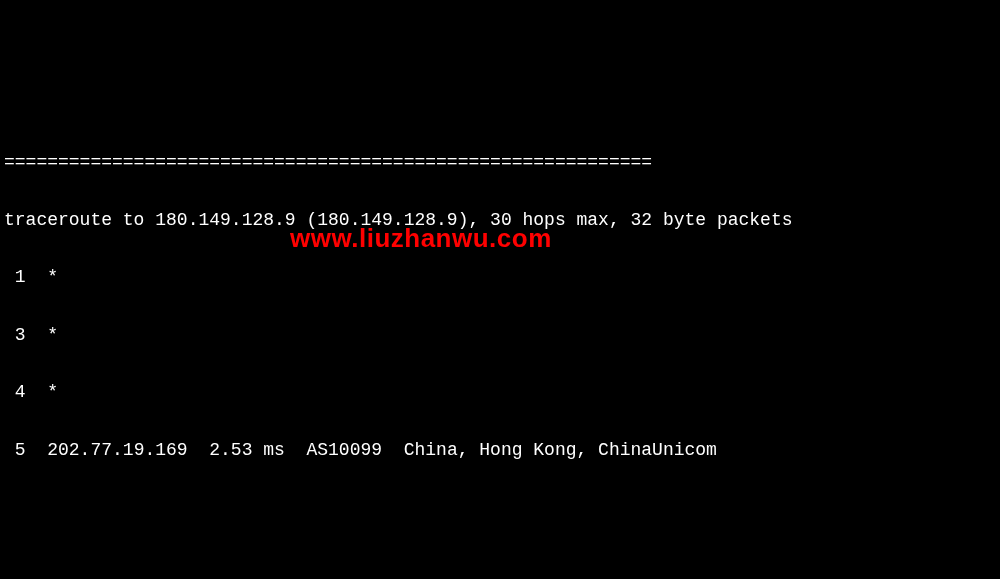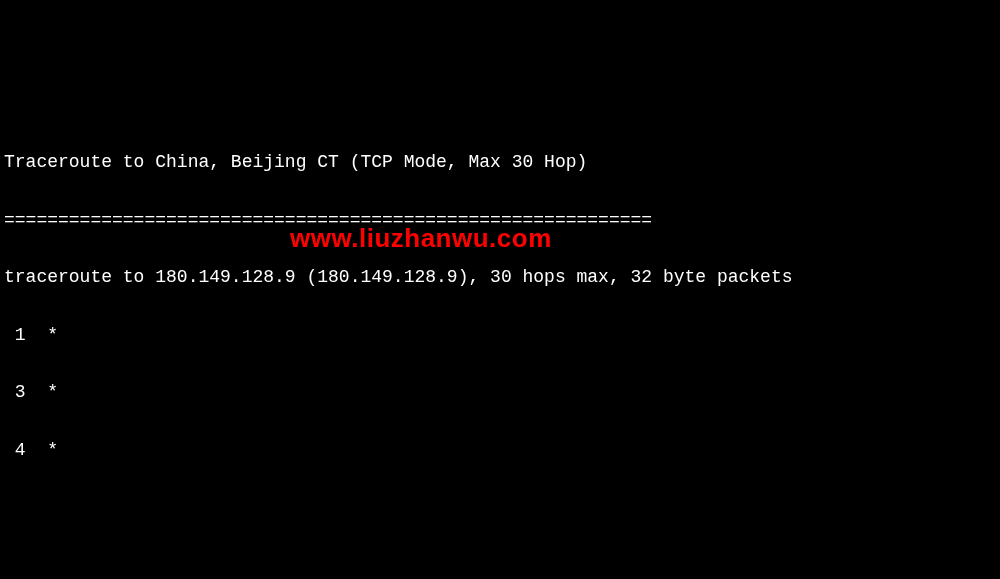--- a/index.html
+++ b/index.html
@@ -39,26 +39,26 @@
       pointer-events: none;
       z-index: 10;
     }
   </style>
 </head>
 <body>
 
 
 
 <div class="terminal">
-<div class="line">Traceroute to China, Beijing CT (TCP Mode, Max 30 Hop)</div>
 <div class="line">============================================================</div>
 <div class="line">traceroute to 180.149.128.9 (180.149.128.9), 30 hops max, 32 byte packets</div>
 <div class="line"><span> 1</span><span>  *</span></div>
 <div class="line"><span> 3</span><span>  *</span></div>
 <div class="line"><span> 4</span><span>  *</span></div>
+<div class="line"><span> 5</span><span>  202.77.19.169  2.53 ms  AS10099  China, Hong Kong, ChinaUnicom</span></div>
 
 
 
 
 
 
 
 
 
 

